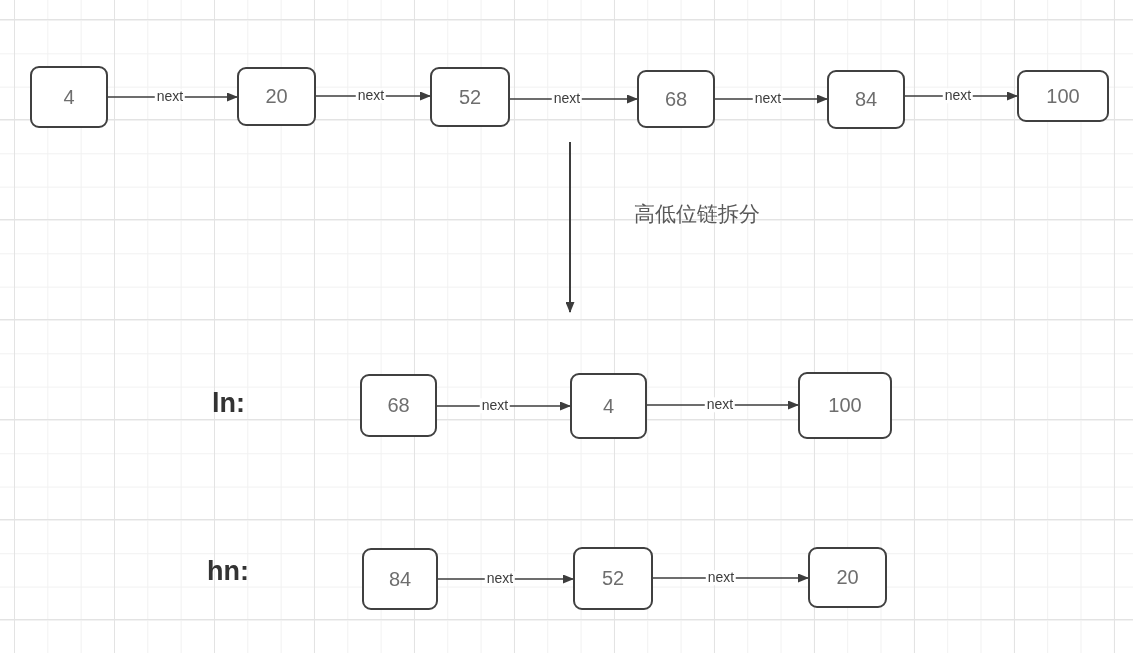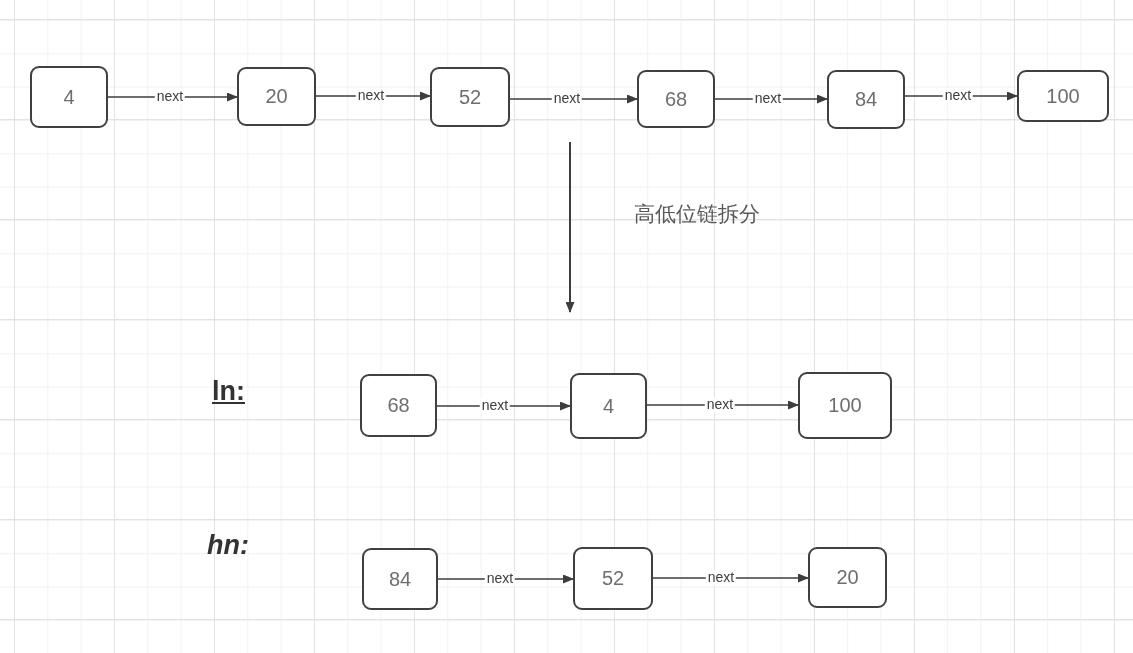--- a/index.html
+++ b/index.html
@@ -98,32 +98,32 @@
     <span class="edge-label" style="left:170px; top:97px;">next</span>
     <span class="edge-label" style="left:371px; top:96px;">next</span>
     <span class="edge-label" style="left:567px; top:99px;">next</span>
     <span class="edge-label" style="left:768px; top:99px;">next</span>
     <span class="edge-label" style="left:958px; top:96px;">next</span>
   </div>
 
   <span class="annotation" style="left:634px; top:200px;">高低位链拆分</span>
 
   <div>
-    <span class="row-label" style="left:212px; top:376px;text-decoration:underline;">ln:</span>
+    <span class="row-label" style="left:212px; top:388px;">ln:</span>
 
     <div class="node" style="left:360px; top:374px; width:77px; height:63px;">68</div>
     <div class="node" style="left:570px; top:373px; width:77px; height:66px;">4</div>
     <div class="node" style="left:798px; top:372px; width:94px; height:67px;">100</div>
 
     <span class="edge-label" style="left:495px; top:406px;">next</span>
     <span class="edge-label" style="left:720px; top:405px;">next</span>
   </div>
 
   <div>
-    <span class="row-label" style="left:207px; top:530px;font-style:italic;">hn:</span>
+    <span class="row-label" style="left:207px; top:556px;">hn:</span>
 
     <div class="node" style="left:362px; top:548px; width:76px; height:62px;">84</div>
     <div class="node" style="left:573px; top:547px; width:80px; height:63px;">52</div>
     <div class="node" style="left:808px; top:547px; width:79px; height:61px;">20</div>
 
     <span class="edge-label" style="left:500px; top:579px;">next</span>
     <span class="edge-label" style="left:721px; top:578px;">next</span>
   </div>
 
 </div>

